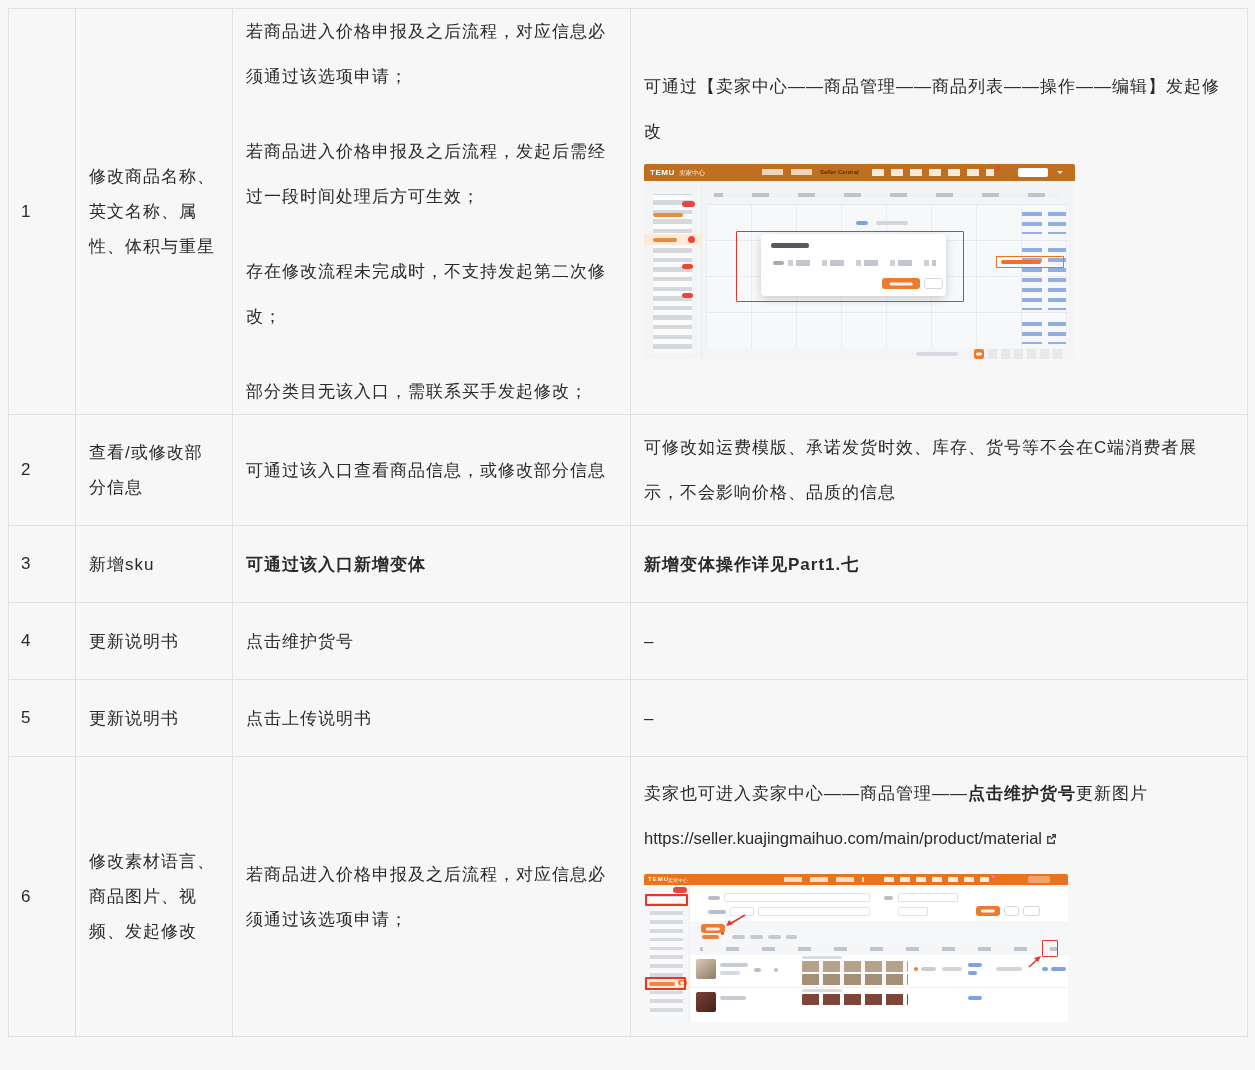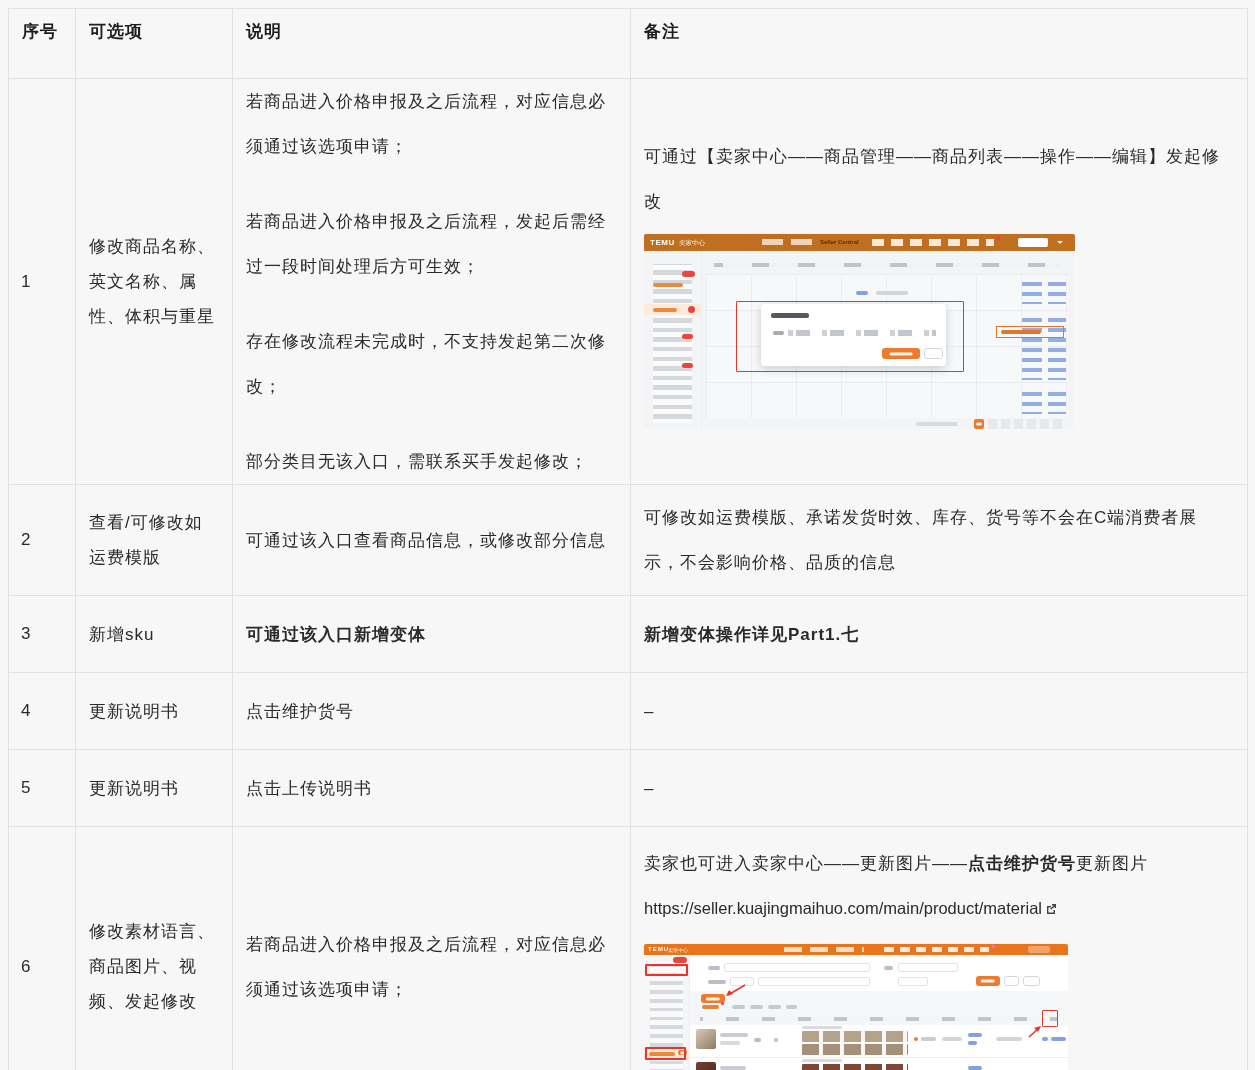--- a/index.html
+++ b/index.html
@@ -85,26 +85,20 @@
 
 <div class="page">
 <table class="doc">
   <colgroup>
         <col style="width:67px">
         <col style="width:157px">
         <col style="width:398px">
         <col style="width:617px">
       </colgroup>
   <tbody>
-        <tr style="height:70px">
-    <th>序号</th>
-    <th>可选项</th>
-    <th>说明</th>
-    <th>备注</th>
-  </tr>
 
   <tr style="height:363px">
     <td class="numcell">1</td>
     <td>
             <p class="opt">修改商品名称、英文名称、属性、体积与重星</p>
           </td>
     <td class="desc">
       <p>若商品进入价格申报及之后流程，对应信息必须通过该选项申请；</p>
       <p>若商品进入价格申报及之后流程，发起后需经过一段时间处理后方可生效；</p>
       <p>存在修改流程未完成时，不支持发起第二次修改；</p>
@@ -153,21 +147,21 @@
         <span class="bar" style="left:272px;top:188px;width:42px;background:#d7dade"></span>
         <span class="btn-o" style="left:330px;top:185px;width:10px;height:10px;border-radius:2px"></span>
         <div class="ssa-pag-boxes"></div>
       </div>
     </td>
   </tr>
 
   <tr style="height:111px">
     <td class="numcell">2</td>
     <td>
-            <p class="opt">查看/可修改如运费模版</p>
+            <p class="opt">查看/或修改部分信息</p>
           </td>
     <td class="desc">
             <p>可通过该入口查看商品信息，或修改部分信息</p>
           </td>
     <td>
             <p class="ln">可修改如运费模版、承诺发货时效、库存、货号等不会在C端消费者展示，不会影响价格、品质的信息</p>
           </td>
   </tr>
 
   <tr style="height:77px">
@@ -211,21 +205,21 @@
 
   <tr style="height:280px">
     <td class="numcell">6</td>
     <td>
             <p class="opt">修改素材语言、商品图片、视频、发起修改</p>
           </td>
     <td class="desc">
             <p>若商品进入价格申报及之后流程，对应信息必须通过该选项申请；</p>
           </td>
     <td>
-      <p class="ln"><span>卖家也可进入卖家中心——更新图片——</span><span class="bold">点击维护货号</span><span>更新图片</span></p>
+      <p class="ln"><span>卖家也可进入卖家中心——商品管理——</span><span class="bold">点击维护货号</span><span>更新图片</span></p>
       <p class="urlline"><span>https://seller.kuajingmaihuo.com/main/product/material</span><span class="extlink"><svg width="12" height="12" viewBox="0 0 12 12">
                   <path d="M2 3h4v1.4H3.4v5.2h5.2V7H10v4H2z" fill="#444"></path>
                   <path d="M7 1h4v4h-1.4V3.4L6.2 6.8 5.2 5.8 8.6 2.4H7z" fill="#444"></path>
                 </svg></span></p>
 
       <div class="mock ssb">
         <div class="ssb-top">
           <span class="ssb-brand">TEMU</span>
           <span class="ssb-brand2">卖家中心</span>
           <span class="ssb-nav"></span>

